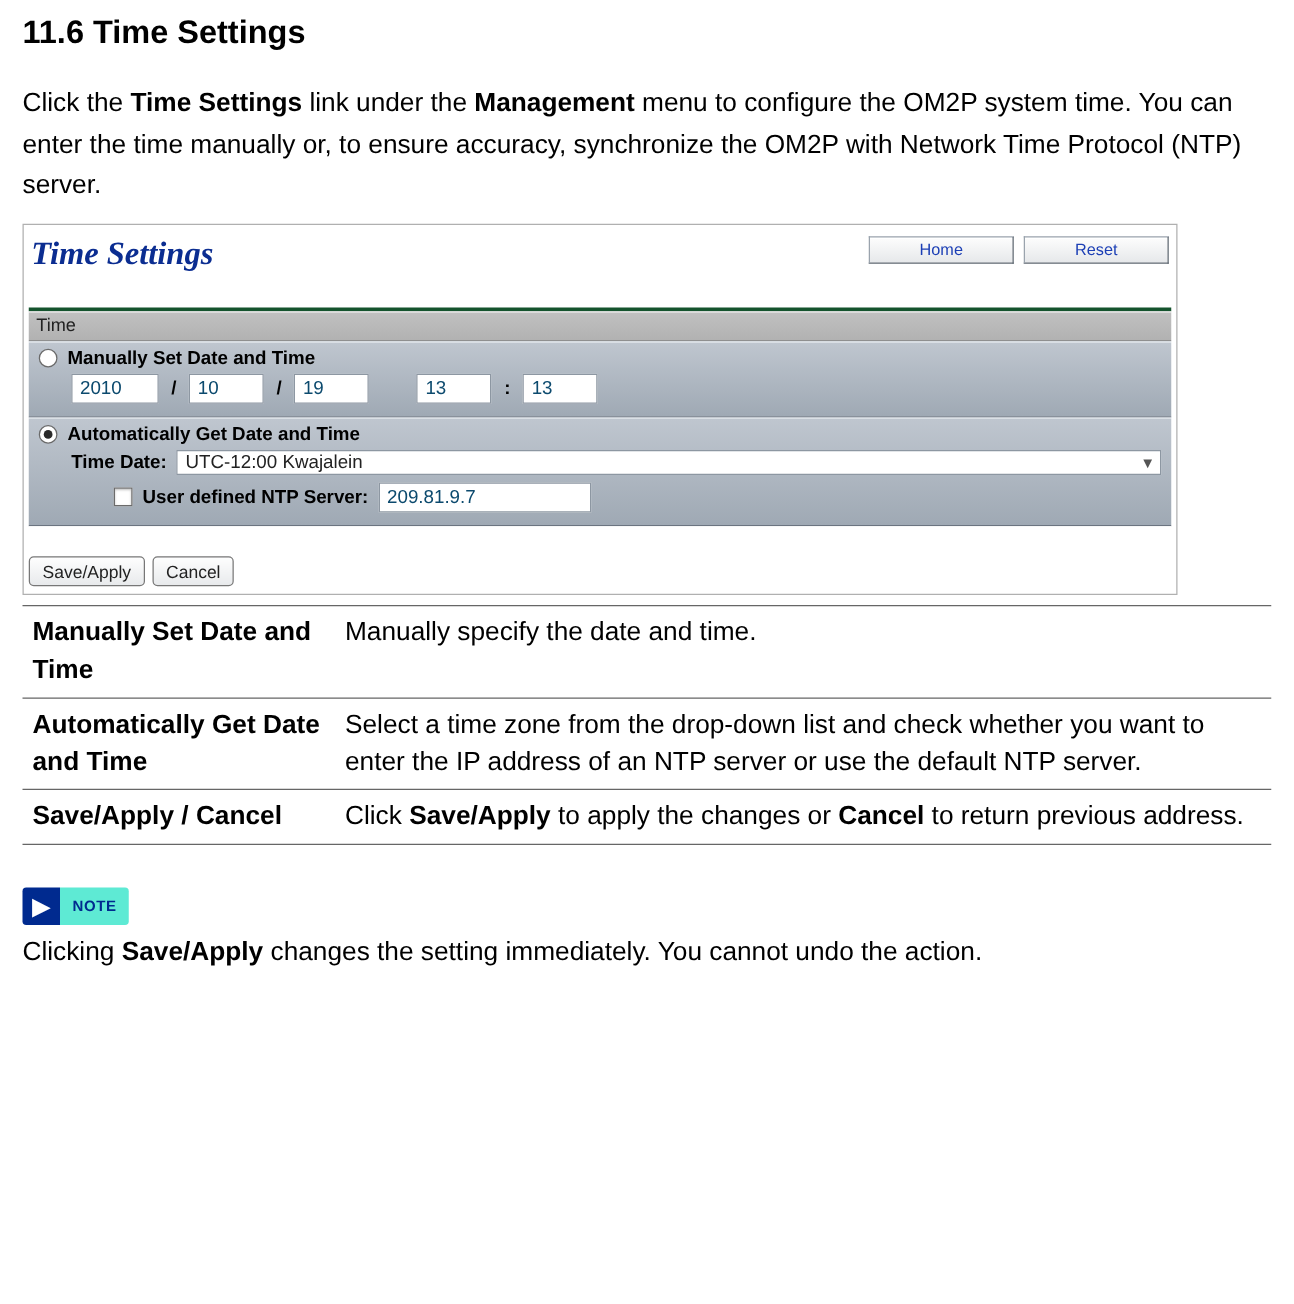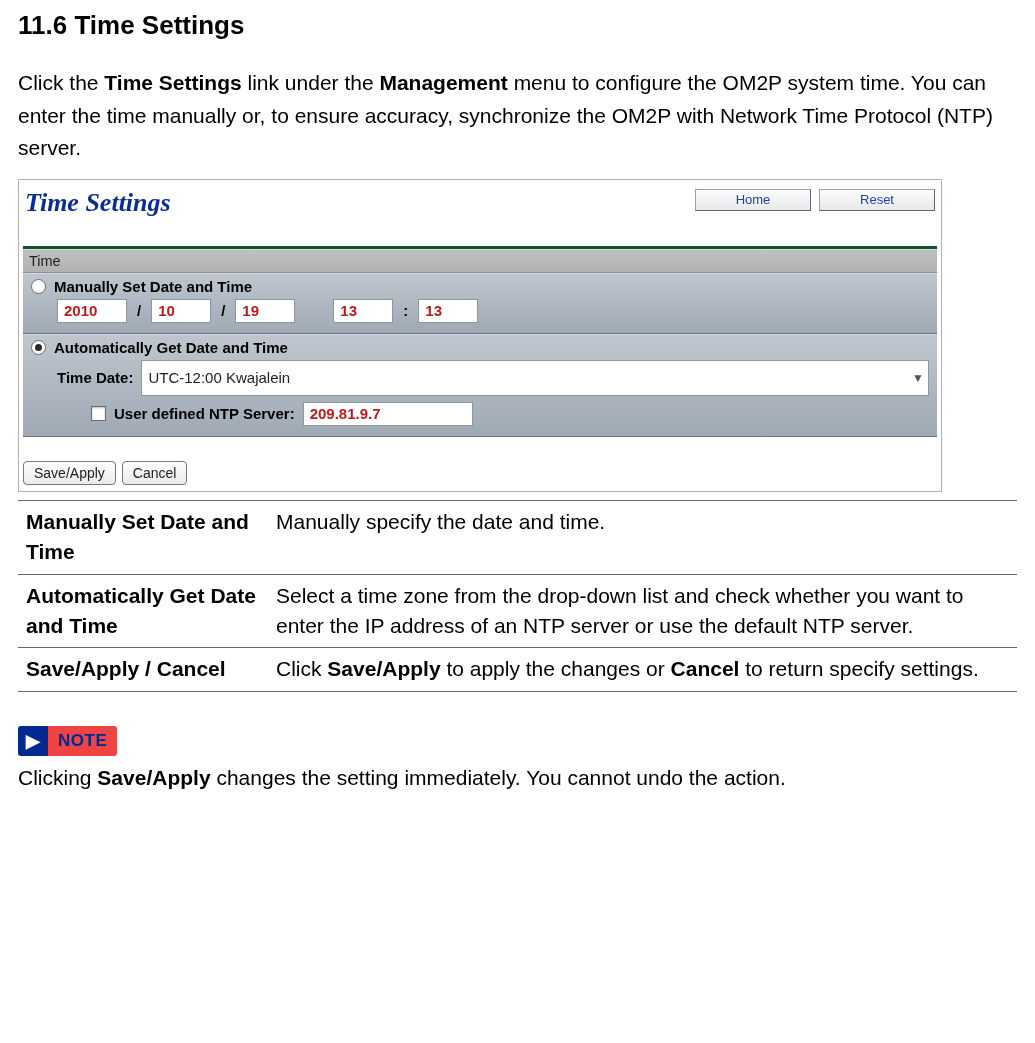--- a/index.html
+++ b/index.html
@@ -79,33 +79,32 @@
       border-radius:50%; background:#fff; display:inline-grid; place-items:center;
     }
     .radio:checked::after{content:"";width:7px;height:7px;border-radius:50%;background:#2a2a2a;}
     .chk {
       appearance:none; width:15px;height:15px; background:#fff; border:1px solid #6b6b6b;
       box-shadow: inset 0 1px 2px rgba(0,0,0,.25);
     }
     .txt {
       border:1px solid #8d97a2;
       background:#fff;
-      color:#b91c1c;
+      color:#0c4a6e;
       font-size:15px;
       height:24px;
       padding:1px 6px;
-      font-weight:bold;
     }
     .txt.w60{width:60px;}
     .txt.w70{width:70px;}
     .sep { color:#000; font-weight:700; font-size:15px; padding:0 2px;}
     .subindent { padding-left:26px; padding-top:4px;}
     .select {
       display:flex; align-items:center; justify-content:space-between;
-      background:#fff; border:1px solid #8d97a2; height:36px;
+      background:#fff; border:1px solid #8d97a2; height:20px;
       padding:0 4px 0 6px; font-size:15px; color:#222;
       flex:1; min-width:540px;
     }
     .select .caret{ font-size:12px; color:#555;}
     .ntp-row { padding-top:6px;}
     .ntp-input { width:170px;}
     .below-band { height:18px; background: #fff; }
     .actionrow { padding:6px 0 2px 0; display:flex; gap:6px;}
     .uibtn {
       background: linear-gradient(#fefefe,#e8eaec);
@@ -123,21 +122,21 @@
     .note-wrap { margin-top:34px;}
     .note-badge {
       display:inline-flex; align-items:center; gap:0; border-radius:0;
       margin-bottom:4px;
     }
     .note-tri {
       width:30px; height:30px; background:#002a8f; display:grid; place-items:center;
       color:#fff; font-weight:700; font-size:18px; border-radius:3px 0 0 3px;
     }
     .note-text {
-      background:#ef4444; color:#002a8f; font-weight:700; font-size:17px;
+      background:#5eead4; color:#002a8f; font-weight:700; font-size:12px;
       padding:10px 10px; letter-spacing:.5px; border-radius:0 3px 3px 0;
       height:30px; display:flex; align-items:center;
     }
     .note-caption { margin-top:6px;}
   </style>
 </head>
 <body>
 
 <h1 class="section-heading">11.6 Time Settings</h1>
 
@@ -208,21 +207,21 @@
     <td class="term">Manually Set Date and Time</td>
     <td>Manually specify the date and time.</td>
   </tr>
   <tr>
     <td class="term">Automatically Get Date and Time</td>
     <td>Select a time zone from the drop-down list and check whether you want to enter the IP address of an NTP server or use the default NTP server.</td>
   </tr>
   <tr>
     <td class="term">Save/Apply / Cancel</td>
     <td>
-      <span>Click </span><b>Save/Apply</b><span> to apply the changes or </span><b>Cancel</b><span> to return specify settings.</span>
+      <span>Click </span><b>Save/Apply</b><span> to apply the changes or </span><b>Cancel</b><span> to return previous address.</span>
     </td>
   </tr>
 </tbody>
   </table>
 
 <div class="note-wrap">
   <div class="note-badge">
     <span class="note-tri">▶</span>
     <span class="note-text">NOTE</span>
   </div>

